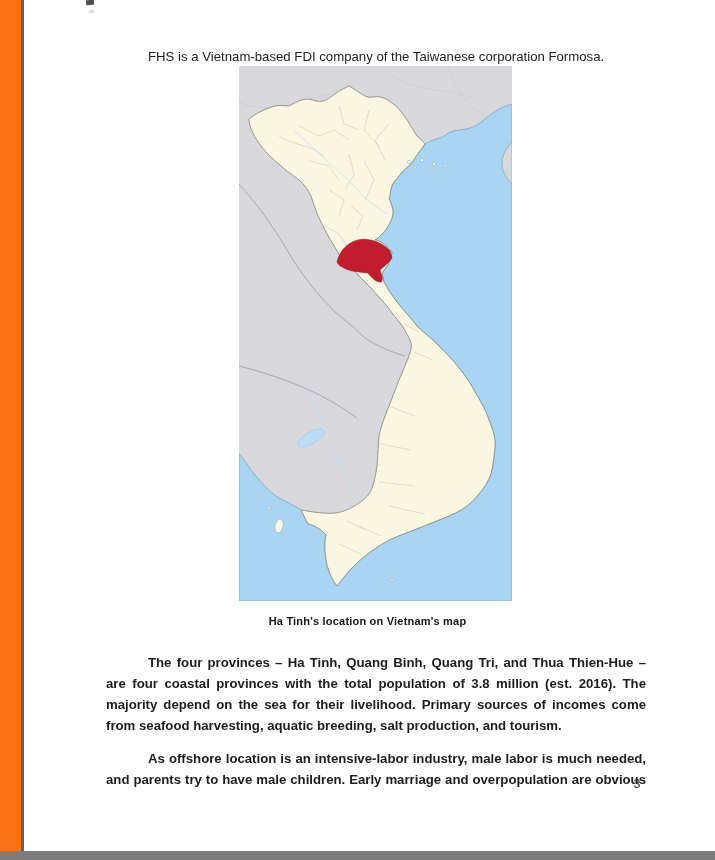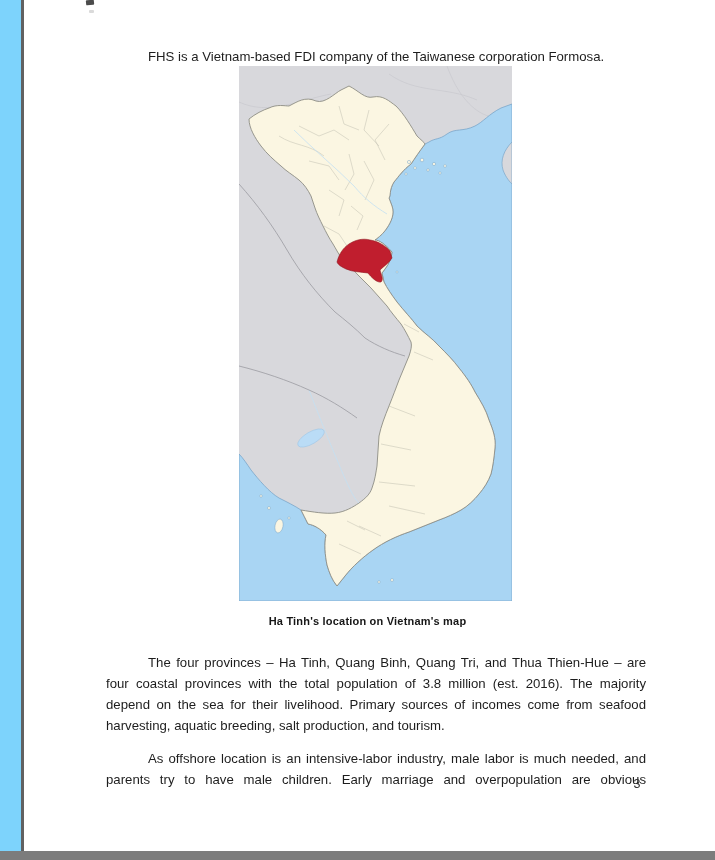--- a/index.html
+++ b/index.html
@@ -1,18 +1,18 @@
 <!DOCTYPE html>
 <html style="--land-neighbor: #d8d8dc; --vietnam-fill: #fbf6e2; --sea: #a9d5f3; --highlight: #c01e2e; --border: #8d8d85; --coast: #7ba6c9;"><head>
 <meta charset="utf-8">
 <style>
   html,body{margin:0;padding:0;}
   .stage{
     position:relative;width:715px;height:860px;overflow:hidden;
-    background:#7dd3fc;font-family:"Liberation Sans",sans-serif;
+    background:#f97316;font-family:"Liberation Sans",sans-serif;
   }
   .page{
     position:absolute;left:24px;top:0;width:691px;height:851px;
     background:#ffffff;
   }
   .page-seam{
     position:absolute;left:21px;top:0;width:3px;height:851px;
     background:#616161;
   }
   .bottom-bar{
@@ -36,21 +36,21 @@
     position:absolute;left:239px;top:66px;width:257px;
   }
   .figure svg{display:block;width:273px;height:535px;}
   .caption{
     margin-top:14px;text-align:center;
     font-size:11px;font-weight:bold;color:#161616;letter-spacing:.2px;
   }
   .body-para{
     position:absolute;left:106px;width:540px;
     font-size:13.2px;line-height:21px;color:#1d1d1d;
-    text-align:justify;text-indent:42px;
+    text-align:justify;text-indent:42px;font-weight:bold;
   }
   .para-1{top:639px;}
   .para-2{top:735px;text-align-last:justify;}
   .page-number{
     position:absolute;left:628px;top:777px;width:18px;
     font-size:12.5px;color:#2e2e2e;text-align:center;
   }
   
   .m-bg{fill:var(--land-neighbor,#d8d8dc);}
   .m-sea{fill:var(--sea,#a9d5f3);stroke:var(--coast,#7ba6c9);stroke-width:.8;}

